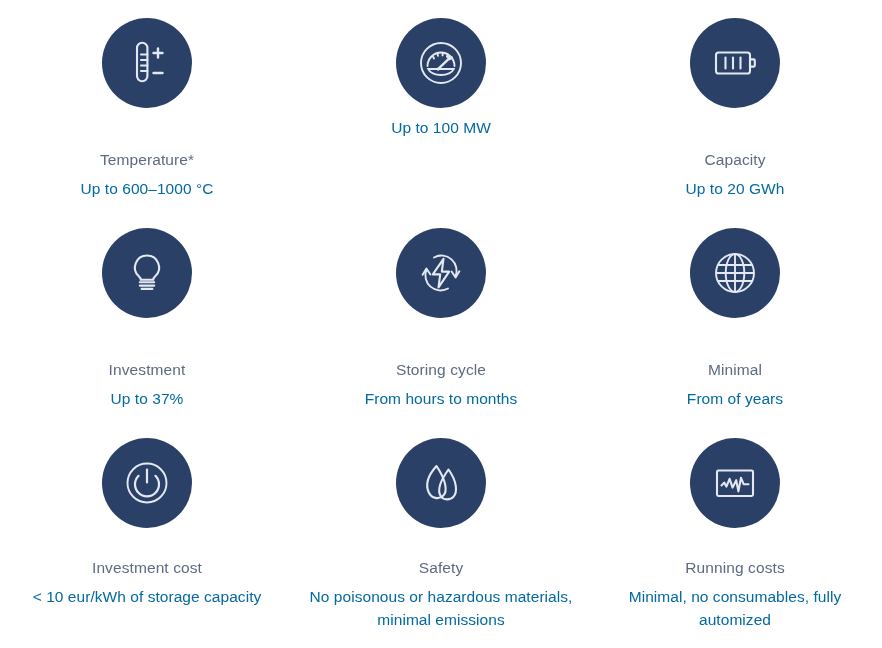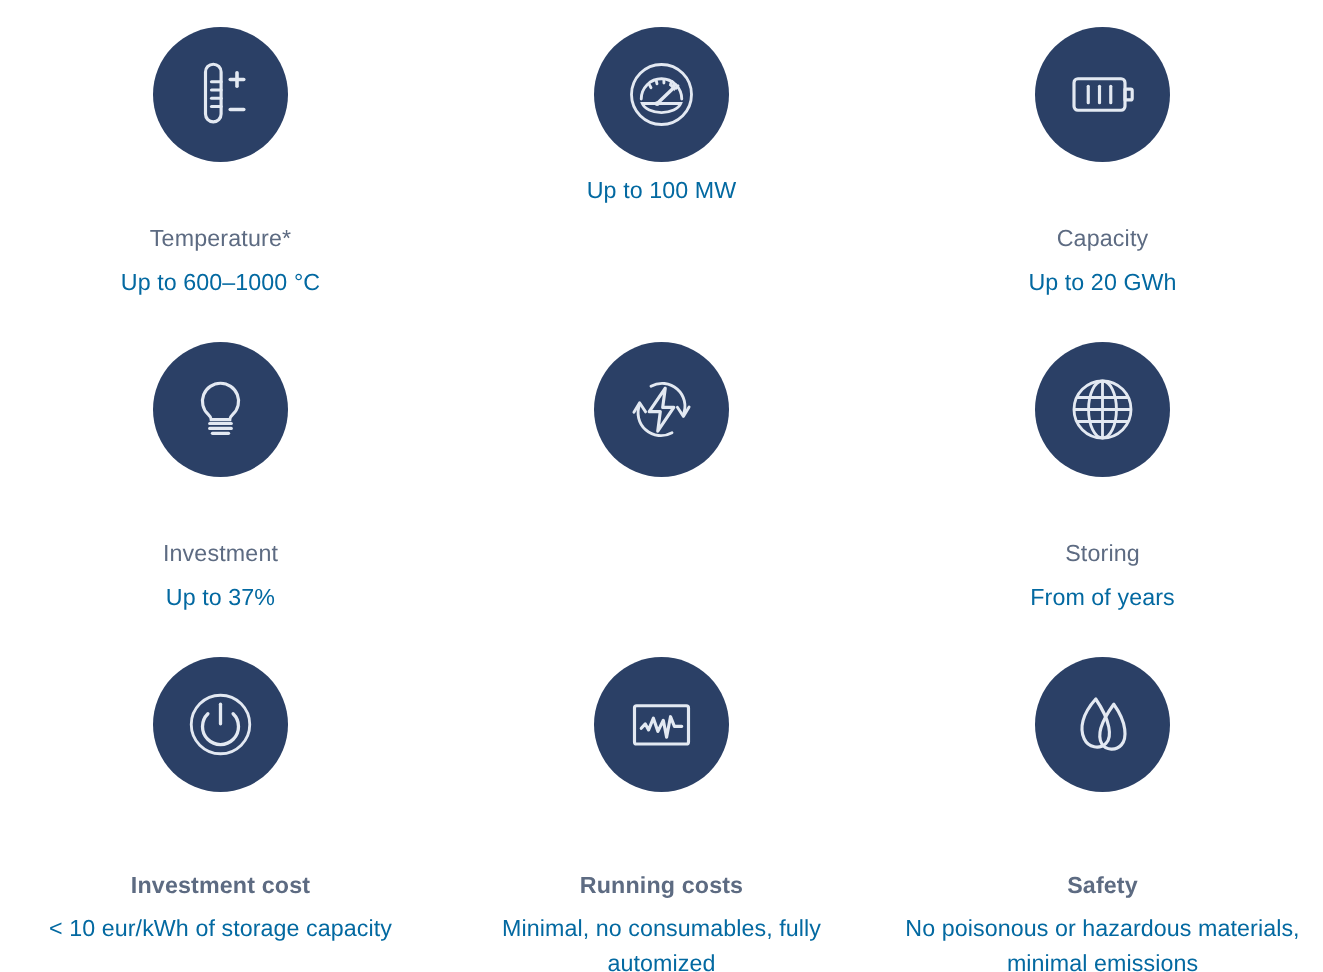--- a/index.html
+++ b/index.html
@@ -59,22 +59,21 @@
   }
   .feature-value {
     color: #0369a1;
     font-size: 15.5px;
     font-weight: normal;
     letter-spacing: 0.05px;
     line-height: 1.5;
     margin-top: 8px;
   }
   .r3 .feature-label {
-    margin-top: 54px;
-    font-weight: bold;
+    margin-top: 31px;
   }
   .nowrap { white-space: nowrap; }
 </style>
 </head>
 <body>
 
 <div class="grid">
 
   <div class="cell">
     <div class="icon-circle">
@@ -162,54 +161,76 @@
       <svg width="54" height="54" viewBox="0 0 54 54">
         <g fill="none" stroke="#e3e9f2" stroke-width="1.9" stroke-linecap="round">
           <path d="M41.5 30.5 A15.2 15.2 0 0 0 20 11.5"></path>
           <path d="M12.5 23.5 A15.2 15.2 0 0 0 34 42.5"></path>
           <path d="M37.6 25.5 L41.6 31.6 L45.4 25.3" stroke-linejoin="round"></path>
           <path d="M16.4 28.6 L12.4 22.5 L8.6 28.8" stroke-linejoin="round"></path>
           <path d="M29.5 12.8 L18.8 28.4 H26.2 L24.5 41.4 L35.2 25.6 H27.8 Z" stroke-width="2.1" stroke-linejoin="round"></path>
         </g>
       </svg>
     </div>
+    <div class="labels">
+      <div class="feature-label">Storing cycle</div>
+      <div class="feature-value">From hours to months</div>
+    </div>
   </div>
 
   <div class="cell">
     <div class="icon-circle">
       <svg width="54" height="54" viewBox="0 0 54 54">
         <g fill="none" stroke="#e3e9f2" stroke-width="1.9">
           <circle cx="27" cy="27" r="19"></circle>
           <line x1="27" y1="8" x2="27" y2="46"></line>
           <ellipse cx="27" cy="27" rx="9.3" ry="19"></ellipse>
           <line x1="9.6" y1="19" x2="44.4" y2="19"></line>
           <line x1="8" y1="27" x2="46" y2="27"></line>
           <line x1="9.6" y1="35" x2="44.4" y2="35"></line>
         </g>
       </svg>
     </div>
     <div class="labels">
-      <div class="feature-label">Storing</div>
+      <div class="feature-label">Minimal</div>
       <div class="feature-value">From of years</div>
     </div>
   </div>
 
   <div class="cell r3">
     <div class="icon-circle">
       <svg width="54" height="54" viewBox="0 0 54 54">
         <g fill="none" stroke="#e3e9f2" stroke-width="1.9" stroke-linecap="round">
           <circle cx="27" cy="27" r="19.5"></circle>
           <path d="M18.6 19.8 a12 12 0 1 0 16.8 0" stroke-width="2.2"></path>
           <line x1="27" y1="13.5" x2="27" y2="26.5" stroke-width="2.2"></line>
         </g>
       </svg>
     </div>
     <div class="labels">
       <div class="feature-label">Investment cost</div>
       <div class="feature-value nowrap">&lt; 10 eur/kWh of storage capacity</div>
+    </div>
+  </div>
+
+  <div class="cell r3">
+    <div class="icon-circle">
+      <svg width="54" height="54" viewBox="0 0 54 54">
+        <g fill="none" stroke="#e3e9f2" stroke-width="2.1" stroke-linejoin="round" stroke-linecap="round">
+          <path d="M22.5 10 C13.5 20 11.5 29.5 14.8 36.5 C17.6 42.5 25 43.8 29.3 39.6 C33.6 35.4 32.3 24.5 22.5 10 Z"></path>
+          <path d="M34.5 13.5 C25.8 25.5 23.3 34.5 26.6 40 C29.2 44.3 36.2 44.5 39.6 40.6 C43.3 36.4 43.5 26 34.5 13.5 Z"></path>
+        </g>
+      </svg>
+    </div>
+    <div class="labels">
+      <div class="feature-label">Safety</div>
+      <div class="feature-value">
+        <span class="nowrap">No poisonous or hazardous materials,</span><br>
+        <span class="nowrap">minimal emissions</span>
+      </div>
     </div>
   </div>
 
   <div class="cell r3">
     <div class="icon-circle">
       <svg width="54" height="54" viewBox="0 0 54 54">
         <g fill="none" stroke="#e3e9f2" stroke-width="2.1" stroke-linejoin="round" stroke-linecap="round">
           <rect x="9" y="14.5" width="36" height="25.5" rx="1.4"></rect>
           <path d="M13.5 29.5 L16.2 26.6 L18.4 30.6 L21.6 22.8 L24.6 31.6 L28.2 24.2 L30.4 35.4 L33 21.8 L35.6 28.2 L40.5 28.2"></path>
         </g>
@@ -217,31 +238,13 @@
     </div>
     <div class="labels">
       <div class="feature-label">Running costs</div>
       <div class="feature-value">
         <span class="nowrap">Minimal, no consumables, fully</span><br>
         <span class="nowrap">automized</span>
       </div>
     </div>
   </div>
 
-  <div class="cell r3">
-    <div class="icon-circle">
-      <svg width="54" height="54" viewBox="0 0 54 54">
-        <g fill="none" stroke="#e3e9f2" stroke-width="2.1" stroke-linejoin="round" stroke-linecap="round">
-          <path d="M22.5 10 C13.5 20 11.5 29.5 14.8 36.5 C17.6 42.5 25 43.8 29.3 39.6 C33.6 35.4 32.3 24.5 22.5 10 Z"></path>
-          <path d="M34.5 13.5 C25.8 25.5 23.3 34.5 26.6 40 C29.2 44.3 36.2 44.5 39.6 40.6 C43.3 36.4 43.5 26 34.5 13.5 Z"></path>
-        </g>
-      </svg>
-    </div>
-    <div class="labels">
-      <div class="feature-label">Safety</div>
-      <div class="feature-value">
-        <span class="nowrap">No poisonous or hazardous materials,</span><br>
-        <span class="nowrap">minimal emissions</span>
-      </div>
-    </div>
-  </div>
-
 </div>
 
 </body></html>

